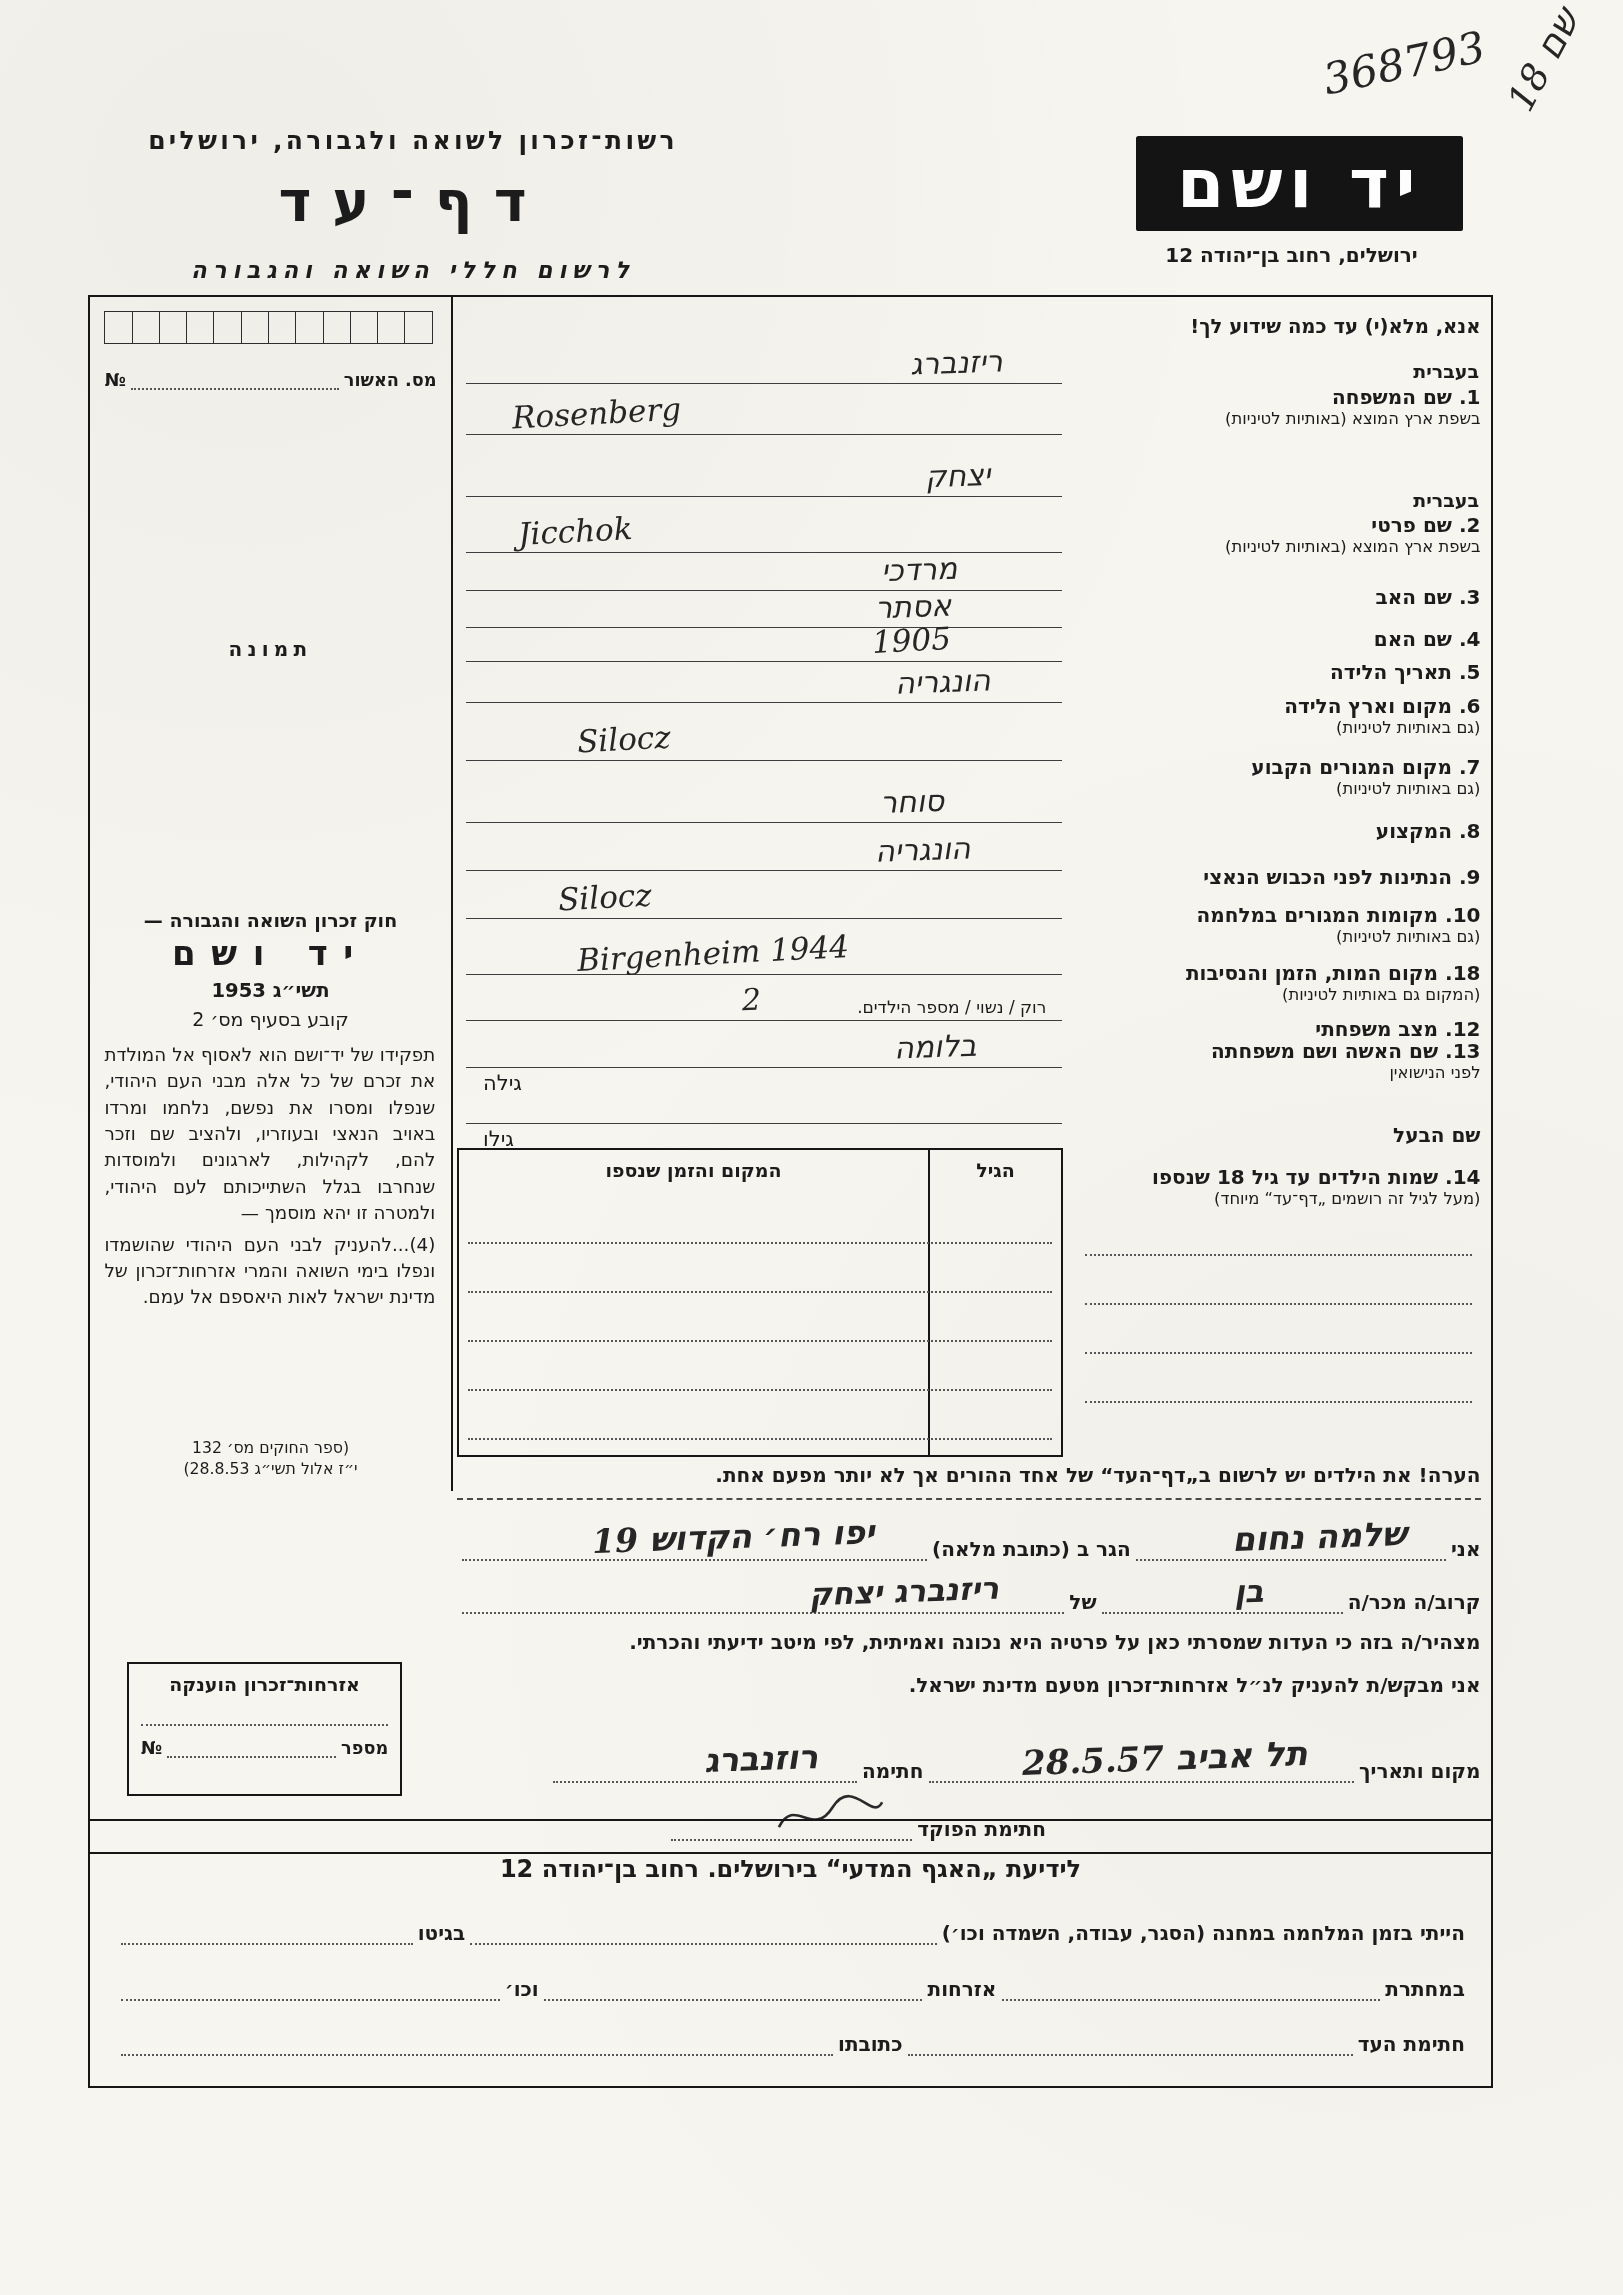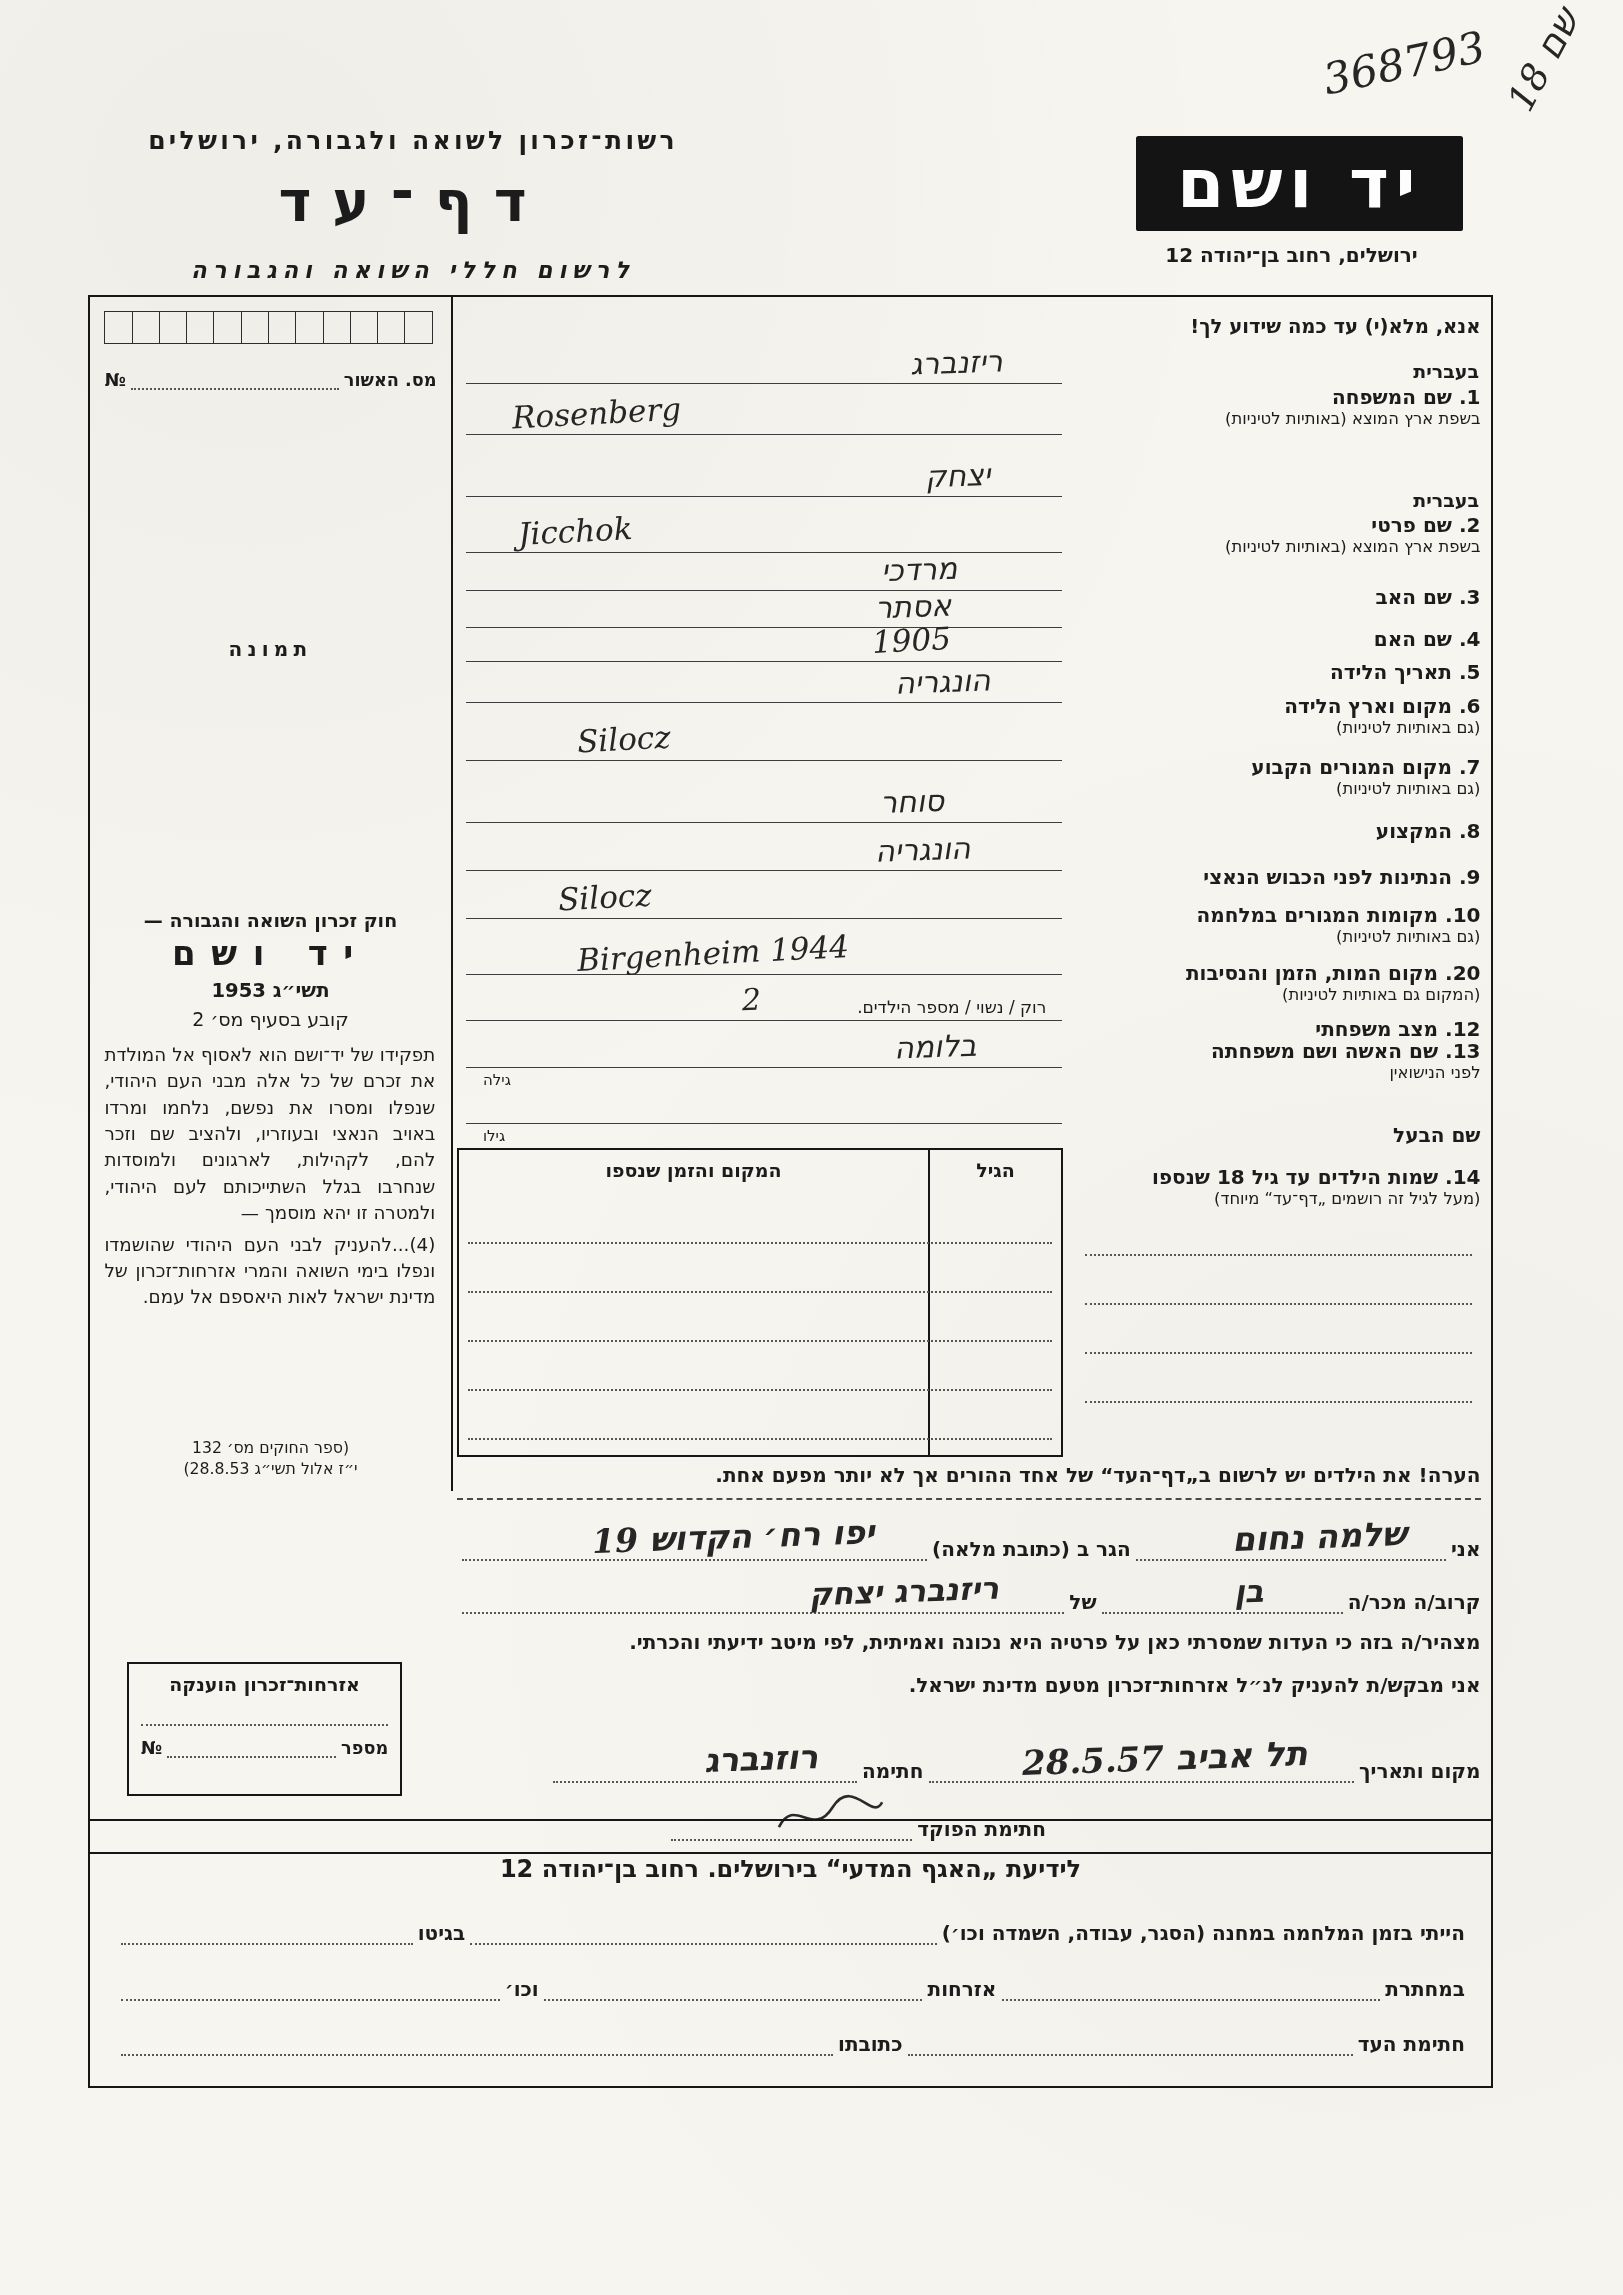--- a/index.html
+++ b/index.html
@@ -37,21 +37,21 @@
   
   .lbl{position:absolute;right:10.5px;width:408px;text-align:right;font-size:20px;font-weight:700;direction:rtl;}
   .lbl .sub{display:block;font-size:16.4px;font-weight:400;}
   .pre{position:absolute;right:12px;width:408px;text-align:right;font-size:19px;font-weight:700;}
   .instr{position:absolute;right:10.5px;top:18.3px;width:408px;text-align:right;font-size:19.6px;font-weight:700;}
   
   .wline{position:absolute;left:376px;width:596px;height:38px;border-bottom:1.3px solid #3d3d3d;}
   .wline .hw{position:absolute;bottom:2.6px;}
   .hw-he{font-size:30px;transform:rotate(-2deg);}
   .hw-lat{font-size:31px;transform:rotate(-3deg);}
-  .mini{position:absolute;font-size:15px;font-weight:400;}
+  .mini{position:absolute;font-size:21px;font-weight:400;}
   .printed-opts{position:absolute;bottom:2.6px;right:15.7px;font-size:17px;font-weight:400;}
   
   .ctable{position:absolute;left:367px;top:851px;width:602px;height:305px;border:2px solid #161616;}
   .ctable .divider{position:absolute;top:0;bottom:0;right:131px;width:2px;background:#161616;}
   .ctable .h-age{position:absolute;top:9.2px;right:0;width:131px;text-align:center;font-size:19px;font-weight:700;}
   .ctable .h-place{position:absolute;top:9.2px;left:0;width:469px;text-align:center;font-size:19px;font-weight:700;}
   .trow{position:absolute;left:9.2px;right:9.2px;border-bottom:2px dotted #565656;height:0;}
   .nline{position:absolute;border-bottom:2px dotted #565656;height:0;}
   .note-row{position:absolute;left:367px;right:10.5px;top:1166px;font-size:20px;font-weight:700;direction:rtl;text-align:right;
     border-bottom:2.6px dashed #4a4a4a;padding-bottom:10.5px;}
@@ -159,21 +159,21 @@
       <span>8.</span> <span>המקצוע</span>
     </div>
     <div class="lbl" style="top:568px">
       <span>9.</span> <span>הנתינות לפני הכבוש הנאצי</span>
     </div>
     <div class="lbl" style="top:606px">
       <span>10.</span> <span>מקומות המגורים במלחמה</span>
       <span class="sub">(גם באותיות לטיניות)</span>
     </div>
     <div class="lbl" style="top:664px">
-      <span>20.</span> <span>מקום המות, הזמן והנסיבות</span>
+      <span>18.</span> <span>מקום המות, הזמן והנסיבות</span>
       <span class="sub">(המקום גם באותיות לטיניות)</span>
     </div>
     <div class="lbl" style="top:720px">
       <span>12.</span> <span>מצב משפחתי</span>
     </div>
     <div class="lbl" style="top:742px">
       <span>13.</span> <span>שם האשה ושם משפחתה</span>
       <span class="sub">לפני הנישואין</span>
     </div>
     <div class="lbl" style="top:826px">שם הבעל</div>

